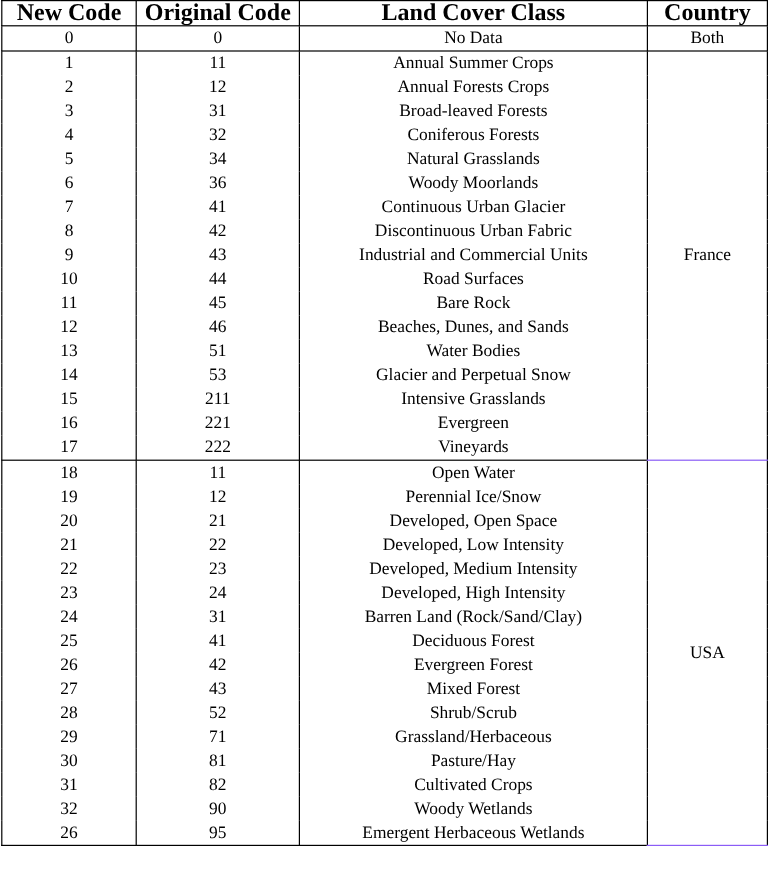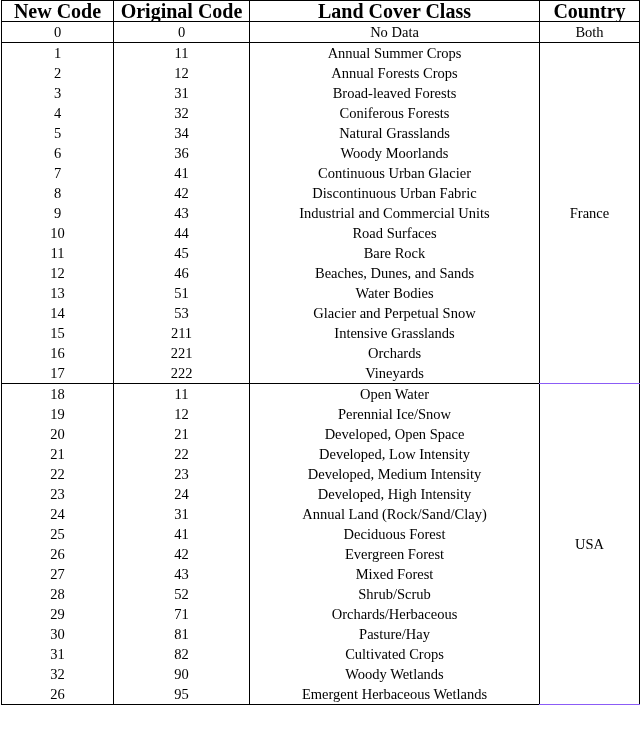--- a/index.html
+++ b/index.html
@@ -147,21 +147,21 @@
         <td>Glacier and Perpetual Snow</td>
       </tr>
       <tr>
         <td>15</td>
         <td>211</td>
         <td>Intensive Grasslands</td>
       </tr>
       <tr>
         <td>16</td>
         <td>221</td>
-        <td>Orchards</td>
+        <td>Evergreen</td>
       </tr>
       <tr class="section-end">
         <td>17</td>
         <td>222</td>
         <td>Vineyards</td>
       </tr>
       <tr>
         <td>18</td>
         <td>11</td>
         <td>Open Water</td>
@@ -188,21 +188,21 @@
         <td>Developed, Medium Intensity</td>
       </tr>
       <tr>
         <td>23</td>
         <td>24</td>
         <td>Developed, High Intensity</td>
       </tr>
       <tr>
         <td>24</td>
         <td>31</td>
-        <td>Annual Land (Rock/Sand/Clay)</td>
+        <td>Barren Land (Rock/Sand/Clay)</td>
       </tr>
       <tr>
         <td>25</td>
         <td>41</td>
         <td>Deciduous Forest</td>
       </tr>
       <tr>
         <td>26</td>
         <td>42</td>
         <td>Evergreen Forest</td>
@@ -213,21 +213,21 @@
         <td>Mixed Forest</td>
       </tr>
       <tr>
         <td>28</td>
         <td>52</td>
         <td>Shrub/Scrub</td>
       </tr>
       <tr>
         <td>29</td>
         <td>71</td>
-        <td>Orchards/Herbaceous</td>
+        <td>Grassland/Herbaceous</td>
       </tr>
       <tr>
         <td>30</td>
         <td>81</td>
         <td>Pasture/Hay</td>
       </tr>
       <tr>
         <td>31</td>
         <td>82</td>
         <td>Cultivated Crops</td>

